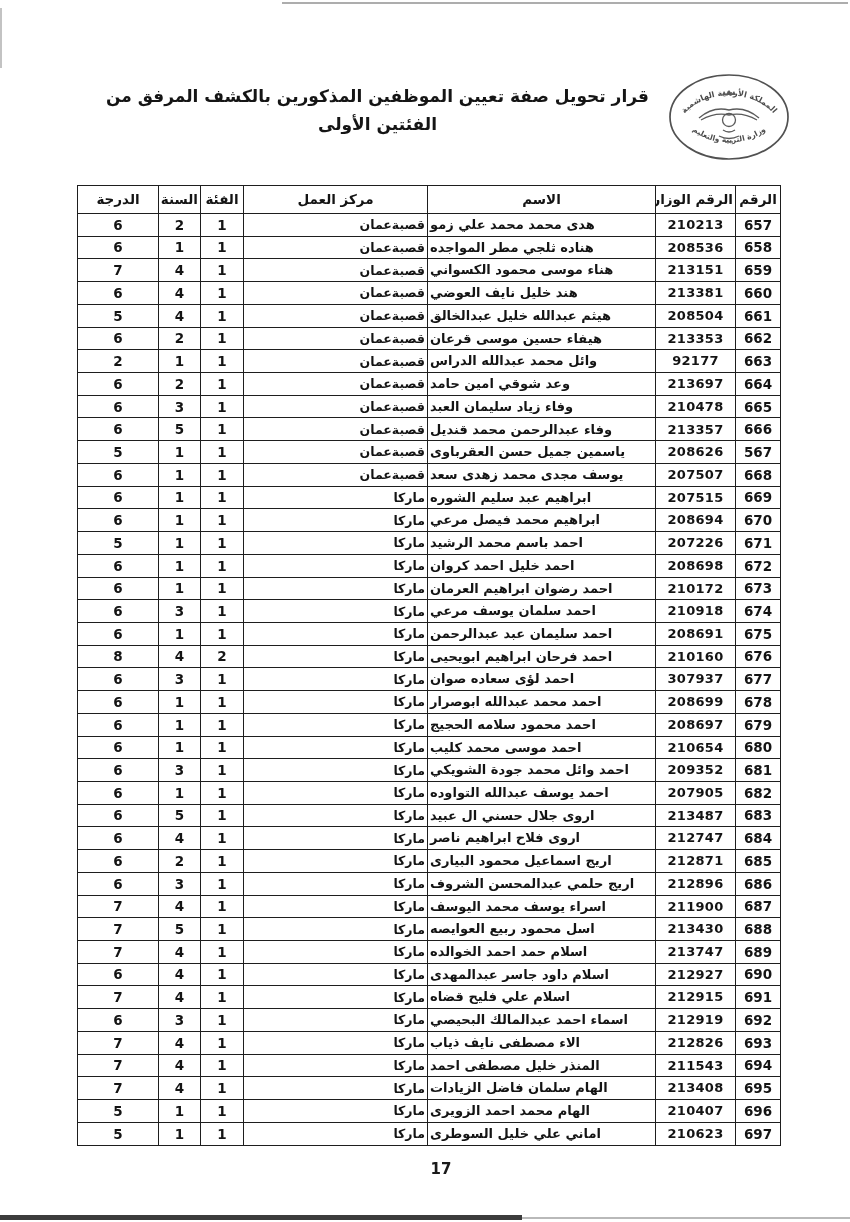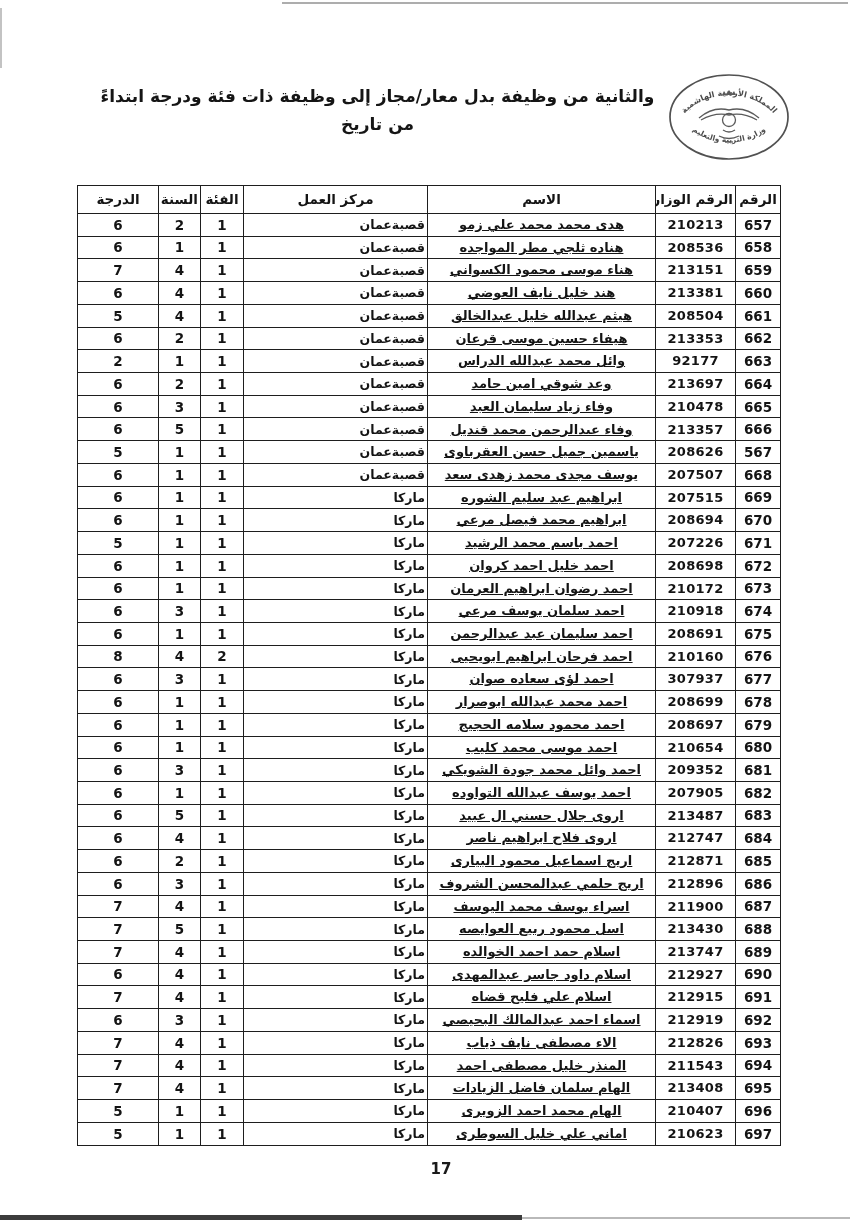--- a/index.html
+++ b/index.html
@@ -31,21 +31,21 @@
   }
   table.roster th,table.roster td{
     border:1.6px solid #1e1e1e;padding:0 2px;overflow:hidden;white-space:nowrap;
     vertical-align:middle;line-height:1.05;
   }
   table.roster thead tr{height:28px;}
   table.roster tbody tr{height:22.7px;}
   table.roster th{font-size:13.5px;text-align:center;}
   td.c-num{text-align:center;font-size:13.5px;}
   td.c-min{text-align:center;font-size:13px;letter-spacing:.3px;}
-  td.c-name{text-align:center;padding-right:3px;text-decoration:underline;}
+  td.c-name{text-align:left;padding-right:3px;}
   td.c-center{text-align:right;padding-right:2px;font-size:12.5px;}
   td.c-cat,td.c-year,td.c-grade{text-align:center;font-size:13.5px;}
 
   .page-number{
     position:absolute;left:16px;top:1160px;width:850px;text-align:center;
     font-size:15px;font-weight:bold;color:#1a1a1a;
   }
 </style>
 </head>
 <body>
@@ -73,21 +73,21 @@
       <path d="M 36 50 Q 50 42 64 45 Q 78 42 92 50"></path>
       <circle cx="64" cy="50" r="6.5"></circle>
       <path d="M 58 60 Q 64 64 70 60"></path>
       <path d="M 54 66 Q 64 71 74 66"></path>
       <path d="M 60 72 l 8 0"></path>
     </g>
   </svg>
 </div>
 
 <div class="doc-title">
-  <div>والثانية من وظيفة بدل معار/مجاز إلى وظيفة ذات فئة ودرجة  ابتداءً من تاريخ</div>
+  <div>قرار تحويل صفة تعيين الموظفين المذكورين بالكشف المرفق من الفئتين الأولى</div>
 </div>
 
 <table class="roster">
   <colgroup>
     <col style="width:45px">
       <col style="width:80px">
       <col style="width:228px">
     <col style="width:184px">
       <col style="width:43px">
       <col style="width:42px">

